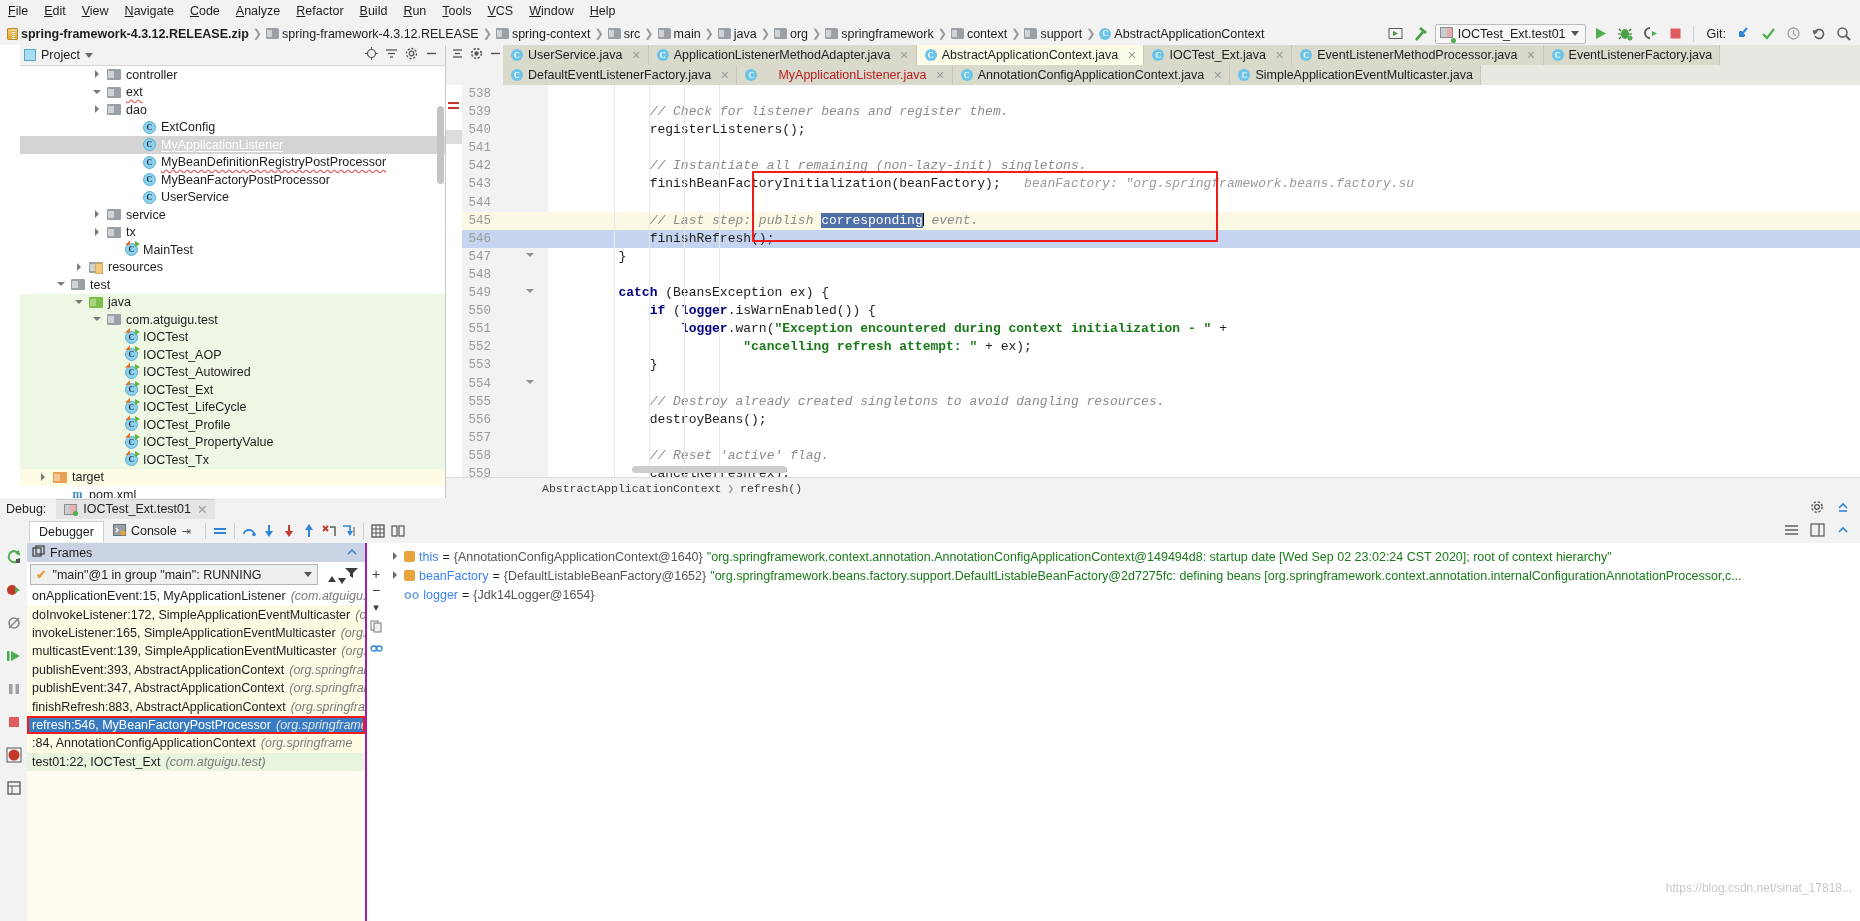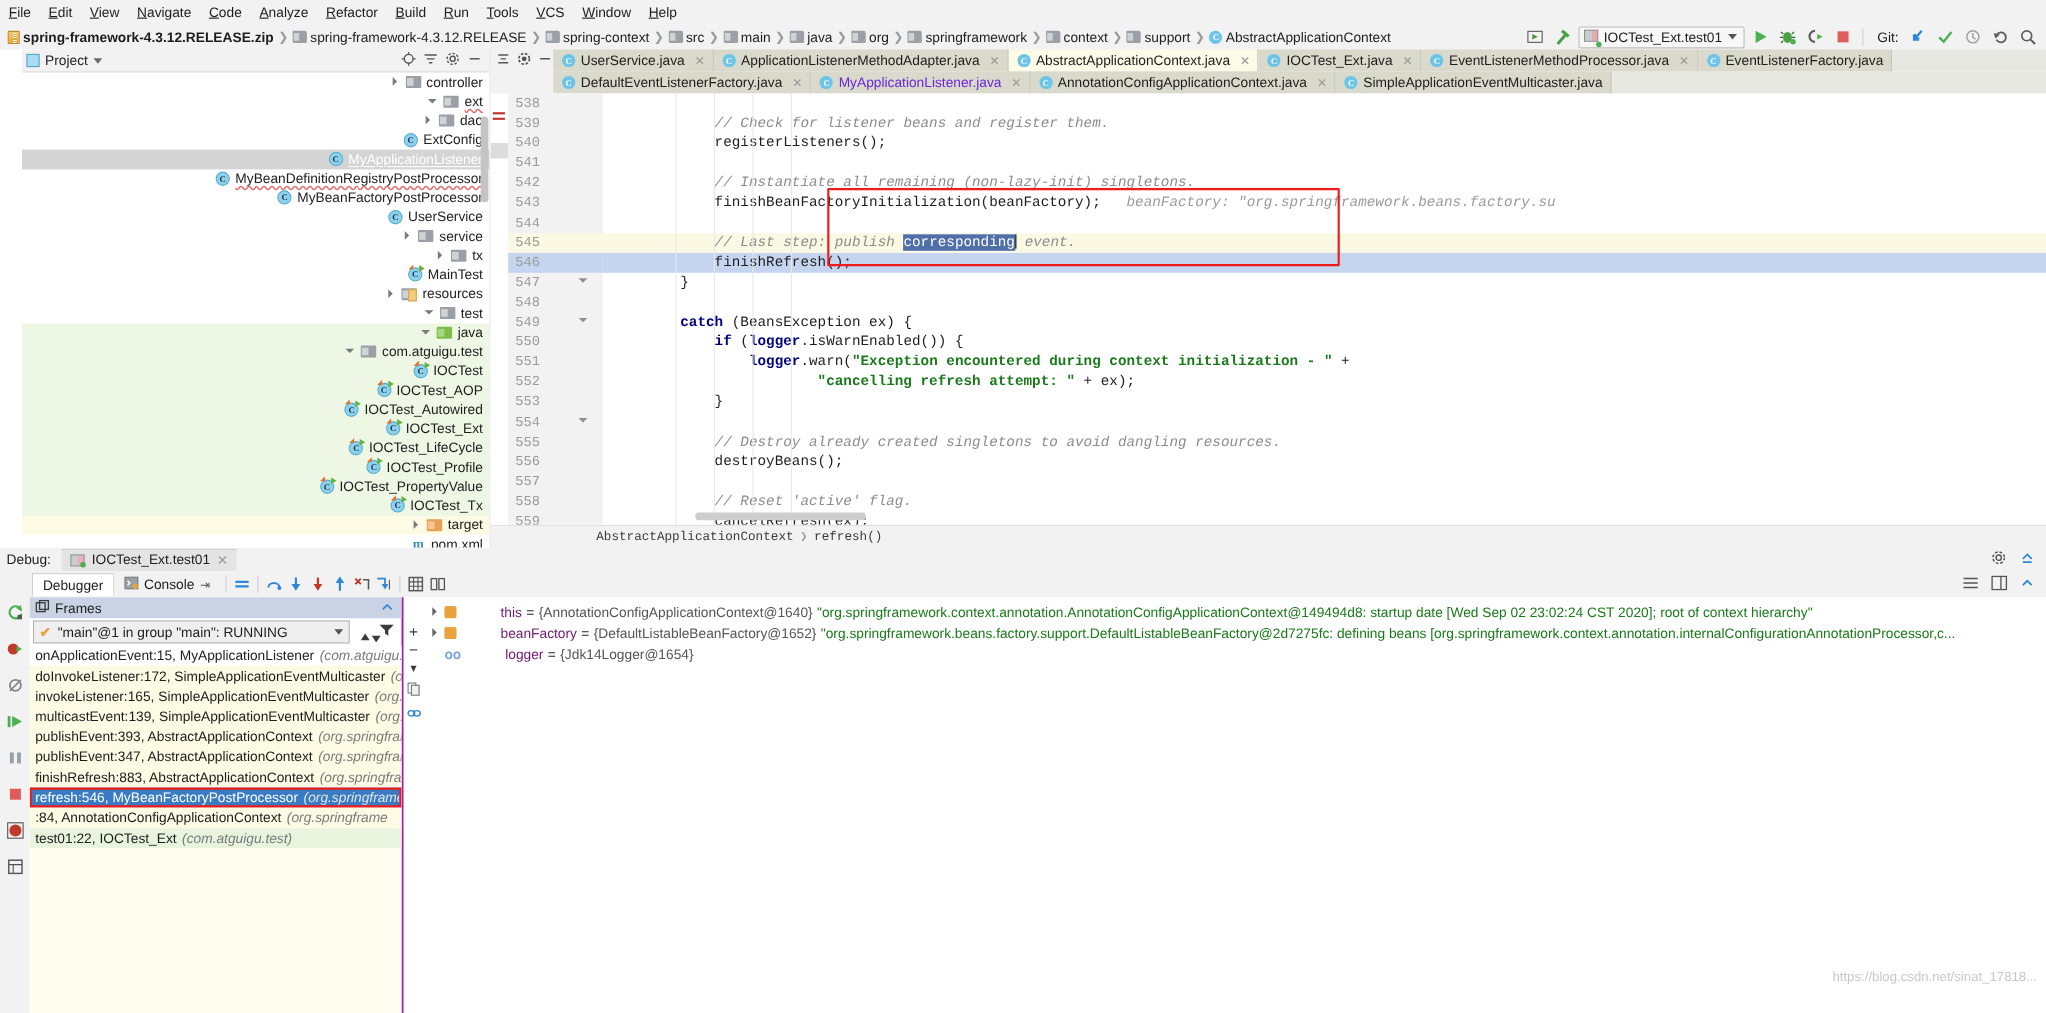--- a/index.html
+++ b/index.html
@@ -67,21 +67,21 @@
   .pp-header {
     height: 21px; background:#f2f2f2; display:flex; align-items:center; padding:0 4px;
     border-bottom:1px solid #d6d6d6; gap:5px;
   }
   .pp-title { font-size:12.5px; display:flex; align-items:center; gap:5px;}
   .pp-sq { width:12px;height:12px;background:#a7dcf2;border:1px solid #5aa7c4;}
   .caret-dn { width:0;height:0;border-left:4px solid transparent;border-right:4px solid transparent;border-top:5px solid #6b6b6b;}
   .pp-actions { margin-left:auto; display:flex; align-items:center; gap:7px; padding-right:3px;}
   .pp-tree { flex:1; overflow:hidden; position:relative; background:#fff; }
 
-  .trow { height:17.5px; display:flex; align-items:center; font-size:12.5px; white-space:nowrap; padding-right:6px;justify-content:flex-end;}
+  .trow { height:17.5px; display:flex; align-items:center; font-size:12.5px; white-space:nowrap; padding-right:6px;}
   .trow.sel { background:#d4d4d4; }
   .trow.green { background:#eef7e4; }
   .trow.yellow { background:#fdfbe4; }
   .arrow { width:11px;height:11px; position:relative; flex:0 0 auto;}
   .arrow.closed::before{ content:""; position:absolute; left:3px; top:1px;
     border-left:4px solid #7a7a7a; border-top:4px solid transparent; border-bottom:4px solid transparent;}
   .arrow.open::before{ content:""; position:absolute; left:1px; top:3px;
     border-top:4px solid #7a7a7a; border-left:4px solid transparent; border-right:4px solid transparent;}
   .tfolder{ width:14px;height:11px;background:#9aa0a6;border-radius:1px; position:relative; flex:0 0 auto;}
   .tfolder::before{content:"";position:absolute;left:1px;top:2px;width:6px;height:7px;background:#cfd3d6;}
@@ -120,21 +120,21 @@
   .tabs-row { display:flex; align-items:stretch; height:20px; background:#e8e8e2; }
   .tabs-row.r2 { }
   .tabgutter { width:57px; background:#f2f2f2; display:flex; align-items:center; gap:6px; padding-left:5px; flex:0 0 auto;}
   .etab {
     display:flex; align-items:center; gap:5px; padding:0 7px 0 8px; font-size:12.5px;
     background:#d9d9cc; border-right:1px solid #c6c6bb; white-space:nowrap; color:#1d1d1d; cursor:default;
   }
   .etab.active { background:#fbfbe8; }
   .etab .x { color:#9b9b9b; font-size:11px; margin-left:4px;}
   .etab .jfile { width:12px;height:12px;}
-  .tabname.red { color:#6d28d9; }
+  .tabname.red { color:#b91c1c;margin-left:16px; }
 
   .code-area { flex:1; display:flex; position:relative; overflow:hidden; background:#fff;justify-content:center;}
   .err-strip { width:16px; background:#fff; position:relative; flex:0 0 auto; }
   .gutter {
     width:86px; background:#f2f2f2; color:#9b9b9b; text-align:right;
     font-family:"Liberation Mono", monospace; font-size:12.5px; flex:0 0 auto; position:relative;
   }
   .gline { height:18.1px; line-height:18.1px; padding-right:57px; position:relative;}
   .gline.hl { background:#fbf8e3; }
   .gline.cur { background:#c6d5ef; }
@@ -197,21 +197,21 @@
   .frow .pkg { color:#7a7a7a; font-style:italic; margin-left:5px;}
   .frow.sel .pkg { color:#e4e4e4; }
 
   .vars-pane { flex:1; display:flex; flex-direction:column; min-width:0; background:#fff;}
   .vars-list { flex:1; overflow:hidden; padding-top:4px;}
   .vrow { height:19px; display:flex; align-items:center; font-size:12.5px; white-space:nowrap; padding-left:6px; gap:4px;}
   .vexp { width:9px;height:9px; position:relative;}
   .vexp::before{content:""; position:absolute; left:2px;top:0; border-left:4px solid #666;
      border-top:4px solid transparent;border-bottom:4px solid transparent;}
   .veq { width:11px;height:11px; background:#e8a33d; border-radius:2px; position:relative; flex:0 0 auto;}
-  .vname { color:#701a75;margin-left:36px; }
+  .vname { color:#3b82f6; }
   .vstr { color:#1a7a1a; }
   .vtype { color:#555; }
   .vars-scroll-col { width:18px; display:flex; flex-direction:column; align-items:center; gap:6px; padding-top:26px;}
 
   .watermark { position:absolute; right:8px; bottom:26px; color:#c8c8c8; font-size:12px; }
 
   .arrow-up, .arrow-down { width:10px;height:10px; position:relative;}
   .arrow-up::before{content:"";position:absolute;left:2px;top:1px;border-bottom:6px solid #3b3b3b;
     border-left:4px solid transparent;border-right:4px solid transparent;}
   .arrow-down::before{content:"";position:absolute;left:2px;top:3px;border-top:6px solid #3b3b3b;

